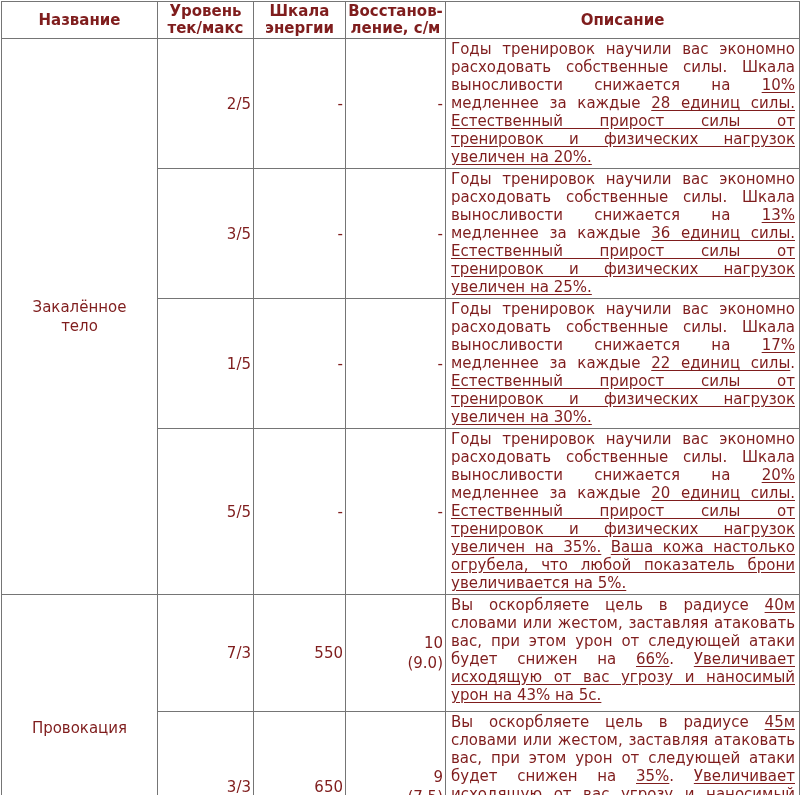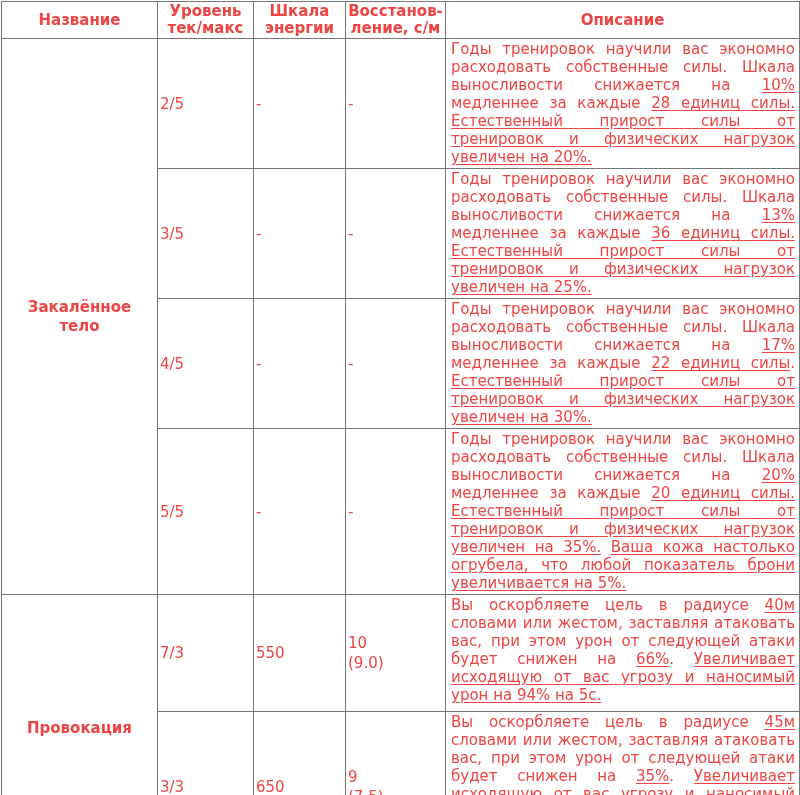--- a/index.html
+++ b/index.html
@@ -19,39 +19,39 @@
     border-collapse: collapse;
     width: 798px;
     height: 792px;
     table-layout: fixed;
   }
   table.skills th,
   table.skills td {
     border: 1px solid #757575;
     box-sizing: border-box;
     font-size: 15px;
-    color: #ef4444;
+    color: #7f1d1d;
   }
   th.hdr {
     font-weight: bold;
     text-align: center;
     vertical-align: middle;
     white-space: pre-line;
     line-height: 17px;
     padding: 1px 2px;
   }
   td.group-name {
-    font-weight: bold;
+    font-weight: normal;
     text-align: center;
     vertical-align: middle;
     line-height: 19px;
     padding: 2px 10px;
   }
   td.num {
-    text-align: left;
+    text-align: right;
     vertical-align: middle;
     white-space: pre-line;
     line-height: 20px;
     padding: 2px;
   }
   td.desc {
     text-align: justify;
     vertical-align: top;
     line-height: 18px;
     padding: 1px 4px 2px 5px;
@@ -93,38 +93,38 @@
         <td class="num">-</td>
         <td class="desc"><span>Годы тренировок научили вас экономно расходовать собственные силы. Шкала выносливости снижается на </span><span class="u">10%</span><span> медленнее за каждые </span><span class="u">28 единиц силы.</span><span> </span><span class="u">Естественный прирост силы от тренировок и физических нагрузок увеличен на 20%.</span></td>
       </tr>
       <tr style="height:111px">
         <td class="num">3/5</td>
         <td class="num">-</td>
         <td class="num">-</td>
         <td class="desc"><span>Годы тренировок научили вас экономно расходовать собственные силы. Шкала выносливости снижается на </span><span class="u">13%</span><span> медленнее за каждые </span><span class="u">36 единиц силы.</span><span> </span><span class="u">Естественный прирост силы от тренировок и физических нагрузок увеличен на 25%.</span></td>
       </tr>
       <tr style="height:112px">
-        <td class="num">4/5</td>
+        <td class="num">1/5</td>
         <td class="num">-</td>
         <td class="num">-</td>
         <td class="desc"><span>Годы тренировок научили вас экономно расходовать собственные силы. Шкала выносливости снижается на </span><span class="u">17%</span><span> медленнее за каждые </span><span class="u">22 единиц силы</span><span>. </span><span class="u">Естественный прирост силы от тренировок и физических нагрузок увеличен на 30%.</span></td>
       </tr>
       <tr style="height:146px">
         <td class="num">5/5</td>
         <td class="num">-</td>
         <td class="num">-</td>
         <td class="desc"><span>Годы тренировок научили вас экономно расходовать собственные силы. Шкала выносливости снижается на </span><span class="u">20%</span><span> медленнее за каждые </span><span class="u">20 единиц силы.</span><span> </span><span class="u">Естественный прирост силы от тренировок и физических нагрузок увеличен на 35%.</span><span> </span><span class="u">Ваша кожа настолько огрубела, что любой показатель брони увеличивается на 5%.</span></td>
       </tr>
       <tr style="height:117px">
         <td class="group-name" rowspan="2">Провокация</td>
         <td class="num">7/3</td>
         <td class="num">550</td>
         <td class="num">10
 (9.0)</td>
-        <td class="desc"><span>Вы оскорбляете цель в радиусе </span><span class="u">40м</span><span> словами или жестом, заставляя атаковать вас, при этом урон от следующей атаки будет снижен на </span><span class="u">66%</span><span>. </span><span class="u">Увеличивает исходящую от вас угрозу и наносимый урон на 94% на 5с.</span></td>
+        <td class="desc"><span>Вы оскорбляете цель в радиусе </span><span class="u">40м</span><span> словами или жестом, заставляя атаковать вас, при этом урон от следующей атаки будет снижен на </span><span class="u">66%</span><span>. </span><span class="u">Увеличивает исходящую от вас угрозу и наносимый урон на 43% на 5с.</span></td>
       </tr>
       <tr style="height:150px">
         <td class="num">3/3</td>
         <td class="num">650</td>
         <td class="num">9
 (7.5)</td>
         <td class="desc"><span>Вы оскорбляете цель в радиусе </span><span class="u">45м</span><span> словами или жестом, заставляя атаковать вас, при этом урон от следующей атаки будет снижен на </span><span class="u">35%</span><span>. </span><span class="u">Увеличивает исходящую от вас угрозу и наносимый урон на 20% на 10с.</span></td>
       </tr>
     </tbody>
   </table>

